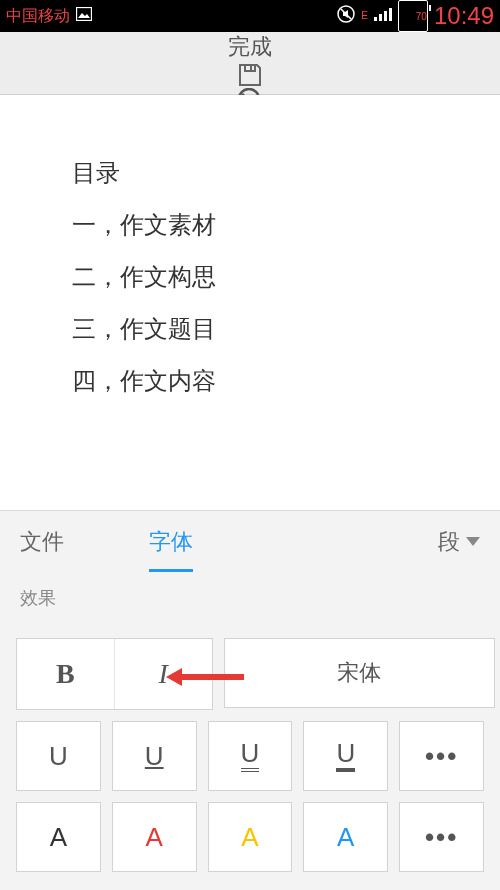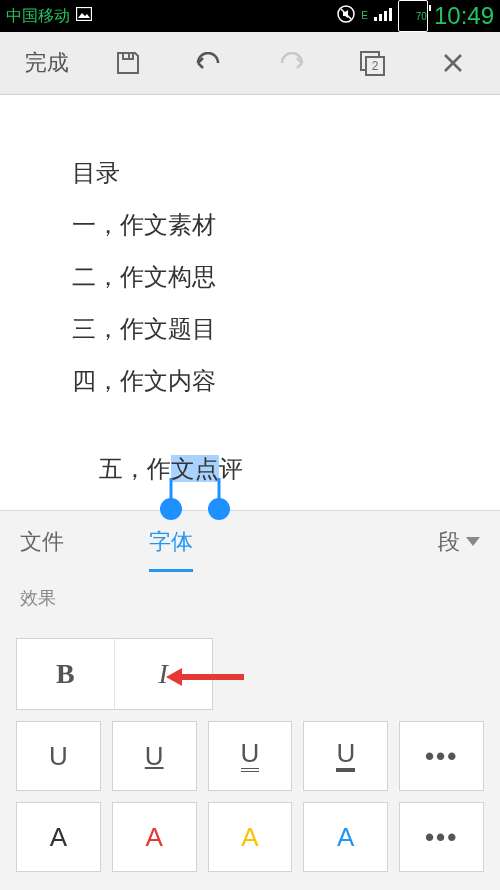--- a/index.html
+++ b/index.html
@@ -9,21 +9,21 @@
     font-family: "Helvetica Neue", Arial, sans-serif;
     background: #fff;
     overflow: hidden;
     position: relative;
   }
 
   
   .status-bar {
     height: 32px;
     background: #000;
-    color: #22c55e;
+    color: #ef4444;
     display: flex;
     align-items: center;
     font-size: 16px;
     padding: 0 6px;
   }
   .status-left { display: flex; align-items: center; gap: 6px; }
   .status-right { margin-left: auto; display: flex; align-items: center; gap: 6px; }
   .battery {
     border: 1.5px solid #fff;
     width: 30px; height: 32px;
@@ -43,20 +43,21 @@
   }
 
   
   .toolbar {
     height: 63px;
     background: #ededed;
     border-bottom: 1px solid #d0d0d0;
     display: flex;
     align-items: center;
     padding: 0 6px;
+    flex-direction: column;
   }
   .tb-btn {
     flex: 1;
     display: flex;
     align-items: center;
     justify-content: center;
     color: #555;
     font-size: 22px;
   }
   .tb-btn.disabled { color: #c2c2c2; }
@@ -234,42 +235,40 @@
       </svg>
   </div>
 </div>
 
 <div class="doc">
   <div class="doc-line">目录</div>
   <div class="doc-line">一，作文素材</div>
   <div class="doc-line">二，作文构思</div>
   <div class="doc-line">三，作文题目</div>
   <div class="doc-line">四，作文内容</div>
-  <div class="doc-line">
-    <span>五，作</span><span class="sel-wrap"><span class="selection">文点</span><span class="handle left"></span><span class="handle right"></span></span><span>评</span>
-  </div>
 </div>
 
 <div class="tabs">
   <div class="tab">文件</div>
   <div class="tab active">字体</div>
   <div class="tab seg">
     <span>段</span>
     <span class="caret-down"></span>
   </div>
 </div>
 
 <div class="panel">
   <div class="panel-label">效果</div>
 
   <div class="row" style="position:relative;">
     <div class="split" style="width:42%;">
       <div class="cell bold">B</div>
       <div class="cell italic">I</div>
     </div>
+    <div class="cell font-name">宋体</div>
     <svg class="arrow" width="80" height="22" viewBox="0 0 80 22">
       <path d="M78 11 L6 11" stroke="#e53935" stroke-width="6"></path>
       <path d="M0 11 L16 2 L16 20 Z" fill="#e53935"></path>
     </svg>
   </div>
 
   <div class="row">
     <div class="cell">
         <span class="u-plain">U</span>
       </div>

